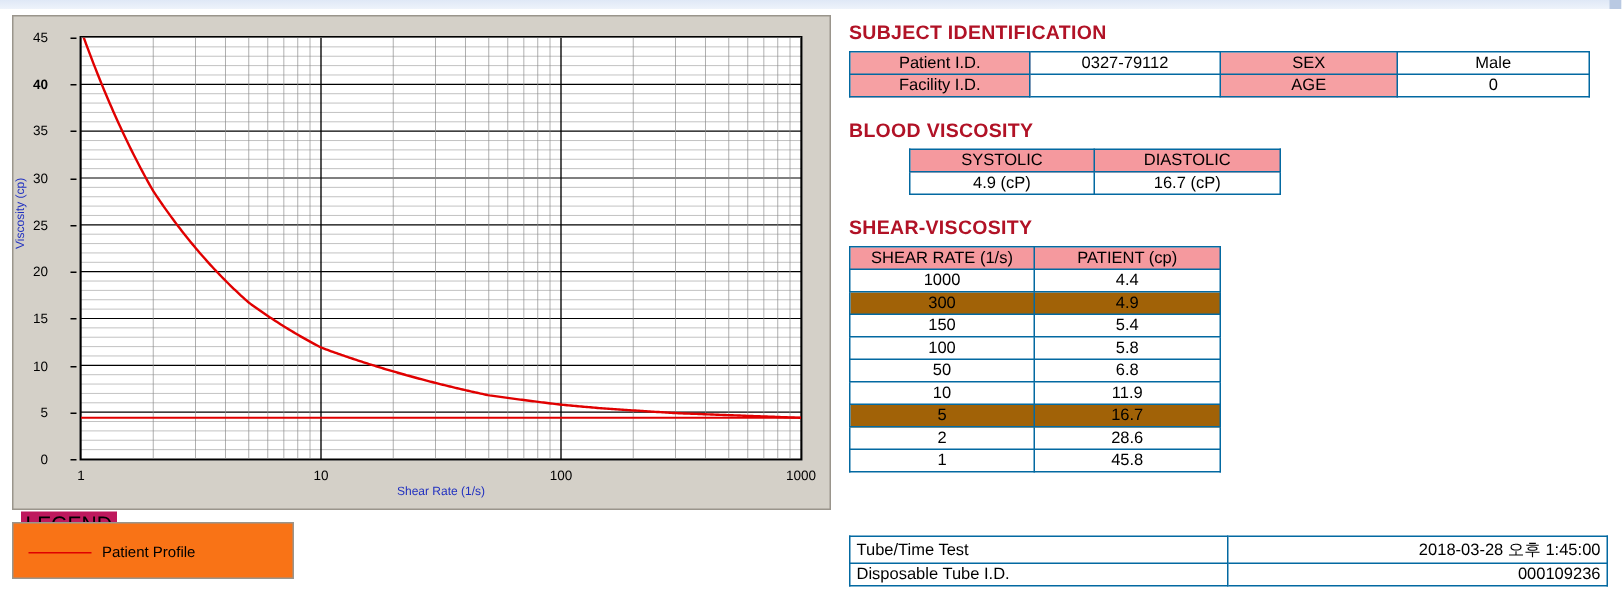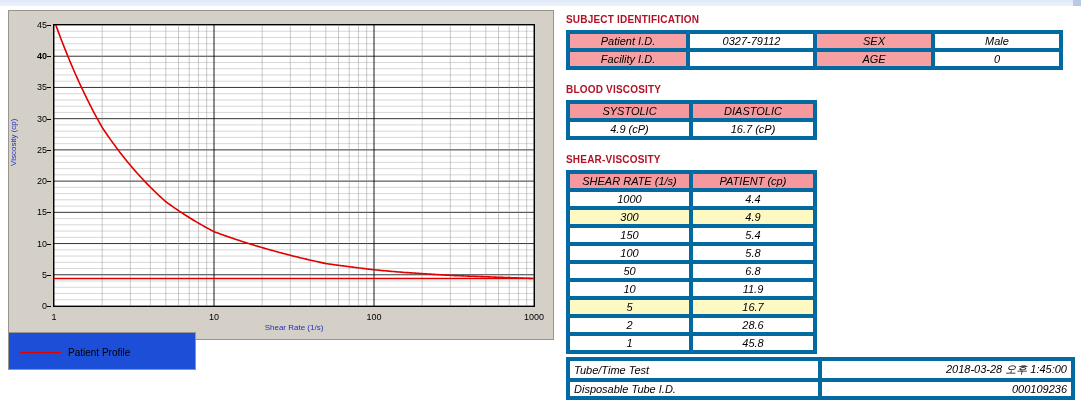--- a/index.html
+++ b/index.html
@@ -32,84 +32,83 @@
     position:absolute;left:38px;top:8px;width:482px;height:283px;
     background:#ffffff;
     border:1px solid #000;
     box-sizing:border-box;
     overflow:hidden;
   }
   .yaxis{
     position:absolute;left:0;top:8px;width:36px;height:283px;
   }
   .ytick{
-    position:absolute;right:4px;font-size:9px;color:#000;transform:translateY(-50%);
+    position:absolute;right:19px;font-size:9px;color:#000;transform:translateY(-50%);
     text-align:right;
   }
   .ytickmark{position:absolute;right:0;width:4px;height:1px;background:#000;}
   .ylabel{
     position:absolute;left:-6px;top:150px;
     font-size:8px;color:#2030c0;
     transform:rotate(-90deg);
     transform-origin:left top;
     white-space:nowrap;
   }
   .xaxis{
     position:absolute;left:38px;top:292px;width:482px;height:20px;
   }
   .xtick{position:absolute;font-size:9px;color:#000;transform:translateX(-50%);top:4px;}
   .xlabel{
     position:absolute;left:38px;top:307px;width:482px;text-align:center;
     font-size:8px;color:#2030c0;
   }
   .legend-box{
-    position:absolute;left:8px;top:332px;width:188px;height:38px;
-    border:1px solid #9a958c;background:#1d4ed8;
+    position:absolute;left:8px;top:348px;width:188px;height:38px;
+    border:1px solid #9a958c;background:#f97316;
     box-sizing:border-box;
   }
   .legend-title{
     position:absolute;left:14px;top:341px;background:#be185d;
     font-size:14px;color:#000;padding:0 3px;
   }
   .legend-row{
     position:absolute;left:10px;top:14px;display:flex;align-items:center;gap:7px;
   }
   .legend-line{width:42px;height:0;border-top:1.6px solid #e00000;display:block;}
   .legend-text{font-size:10px;color:#000;}
 
   
   .right{
     position:absolute;left:566px;top:14px;width:505px;
   }
   .sec-title{
-    color:#b11226;font-weight:bold;font-size:10px;letter-spacing:.2px;
+    color:#b11226;font-weight:bold;font-size:13px;letter-spacing:.2px;
     margin:0 0 5px 0;
   }
   table.grid{
     border-collapse:collapse;
     font-size:11px;
     table-layout:fixed;
   }
   table.grid td,table.grid th{
-    border:4px solid #0369a1;
+    border:1px solid #0369a1;
     padding:1px 4px;
     height:15px;
     box-sizing:border-box;
     font-weight:normal;
     color:#000;
-    font-style:italic;
   }
   .hdr{background:#f6a0a3;font-weight:bold;text-align:center;}
   .hdr2{background:#f5999e;font-weight:bold;text-align:center;}
   .ctr{text-align:center;}
   .bold{font-weight:bold;}
-  .hl{background:#fef9c3;font-weight:bold;margin-top:28px;}
+  .hl{background:#a16207;font-weight:bold;margin-top:28px;}
 
   #subject-table{width:493px;margin-bottom:14px;}
-  #viscosity-table{width:247px;margin-bottom:14px;}
+  #viscosity-table{width:247px;margin-bottom:14px;margin-left:40px;}
   #shear-table{width:247px;margin-bottom:14px;}
   #testfile-table{width:505px;}
   .testfile-wrap{position:absolute;left:566px;top:357px;width:505px;}
   .rightcol{text-align:right;padding-right:4px;}
 </style>
 </head>
 <body>
 
 <div class="topstrip">
   <div class="rightcap"></div>

